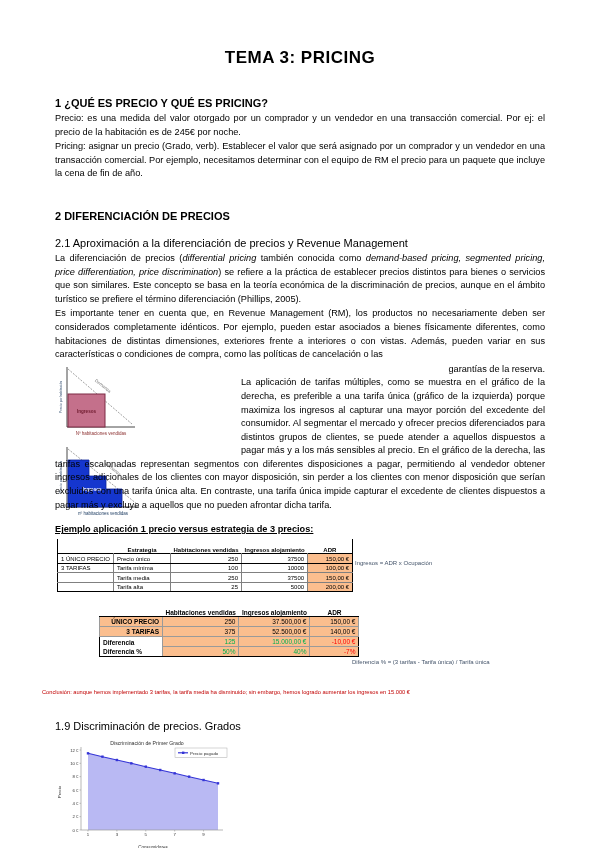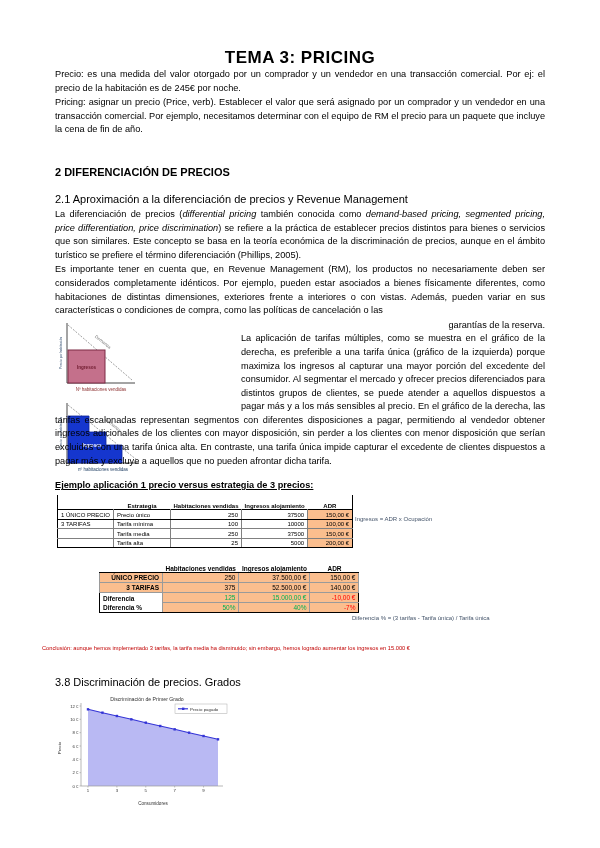--- a/index.html
+++ b/index.html
@@ -52,22 +52,23 @@
   .chart-wrap{width:178px;flex:none;}
   .bottom-text{flex:1;font-size:9.5px;line-height:14.2px;text-align:justify;margin-top:18px;}
 </style>
 </head>
 <body>
 
 <div class="page">
 
   <div class="doc-title">TEMA 3: PRICING</div>
 
+  <div class="h-main">1 ¿QUÉ ES PRECIO Y QUÉ ES PRICING?</div>
   <p class="para">Precio: es una medida del valor otorgado por un comprador y un vendedor en una transacción comercial. Por ej: el precio de la habitación es de 245€ por noche.</p>
-  <p class="para">Pricing: asignar un precio (Price, verb). Establecer el valor que será asignado por un comprador y un vendedor en una transacción comercial. Por ejemplo, necesitamos determinar con el equipo de RM el precio para un paquete que incluye la cena de fin de año.</p>
+  <p class="para">Pricing: asignar un precio (Grado, verb). Establecer el valor que será asignado por un comprador y un vendedor en una transacción comercial. Por ejemplo, necesitamos determinar con el equipo de RM el precio para un paquete que incluye la cena de fin de año.</p>
 
   <div class="h-main">2 DIFERENCIACIÓN DE PRECIOS</div>
 
   <div class="h-sub">2.1 Aproximación a la diferenciación de precios y Revenue Management</div>
   <p class="para"><span>La diferenciación de precios (</span><em>differential pricing</em><span> también conocida como </span><em>demand-based pricing, segmented pricing, price differentiation, price discrimination</em><span>) se refiere a la práctica de establecer precios distintos para bienes o servicios que son similares. Este concepto se basa en la teoría económica de la discriminación de precios, aunque en el ámbito turístico se prefiere el término diferenciación (Phillips, 2005).</span></p>
   <p class="para">Es importante tener en cuenta que, en Revenue Management (RM), los productos no necesariamente deben ser considerados completamente idénticos. Por ejemplo, pueden estar asociados a bienes físicamente diferentes, como habitaciones de distintas dimensiones, exteriores frente a interiores o con vistas. Además, pueden variar en sus características o condiciones de compra, como las políticas de cancelación o las</p>
 
   <div class="wrap-flow">
     <div class="mini-charts">
       
@@ -176,21 +177,21 @@
         <td class="d w2 pos">40%</td>
         <td class="d w3 neg">-7%</td>
       </tr>
     </tbody>
       </table>
     <div class="note note2">Diferencia % = (3 tarifas - Tarifa única) / Tarifa única</div>
 
     <div class="conclusion">Conclusión: aunque hemos implementado 3 tarifas, la tarifa media ha disminuido; sin embargo, hemos logrado aumentar los ingresos en 15.000 €</div>
   </div>
 
-  <div class="h-sub">3.8 Discriminación de precios. Grados</div>
+  <div class="h-sub">1.9 Discriminación de precios. Grados</div>
 
   <div class="bottom-sec">
     <div class="chart-wrap">
       <svg id="gchart" width="178" height="115" viewBox="0 0 178 115">
         <text x="92" y="8" font-size="5.2" fill="#333" text-anchor="middle">Discriminación de Primer Grado</text>
         <g id="gplot">
             <polygon points="33,16.33333333333333 47.44444444444444,19.66666666666667 61.888888888888886,23 76.33333333333333,26.33333333333333 90.77777777777777,29.66666666666667 105.22222222222223,33 119.66666666666666,36.33333333333333 134.11111111111111,39.66666666666667 148.55555555555554,43 163,46.33333333333333 163,93 33,93" fill="#B9B9F3" stroke="none"></polygon>
             <line x1="26" y1="10" x2="26" y2="93" stroke="#999" stroke-width="0.7"></line>
             <line x1="26" y1="93" x2="168" y2="93" stroke="#999" stroke-width="0.7"></line>
             <polyline points="33,16.33333333333333 47.44444444444444,19.66666666666667 61.888888888888886,23 76.33333333333333,26.33333333333333 90.77777777777777,29.66666666666667 105.22222222222223,33 119.66666666666666,36.33333333333333 134.11111111111111,39.66666666666667 148.55555555555554,43 163,46.33333333333333" fill="none" stroke="#3434D6" stroke-width="1.1"></polyline>

